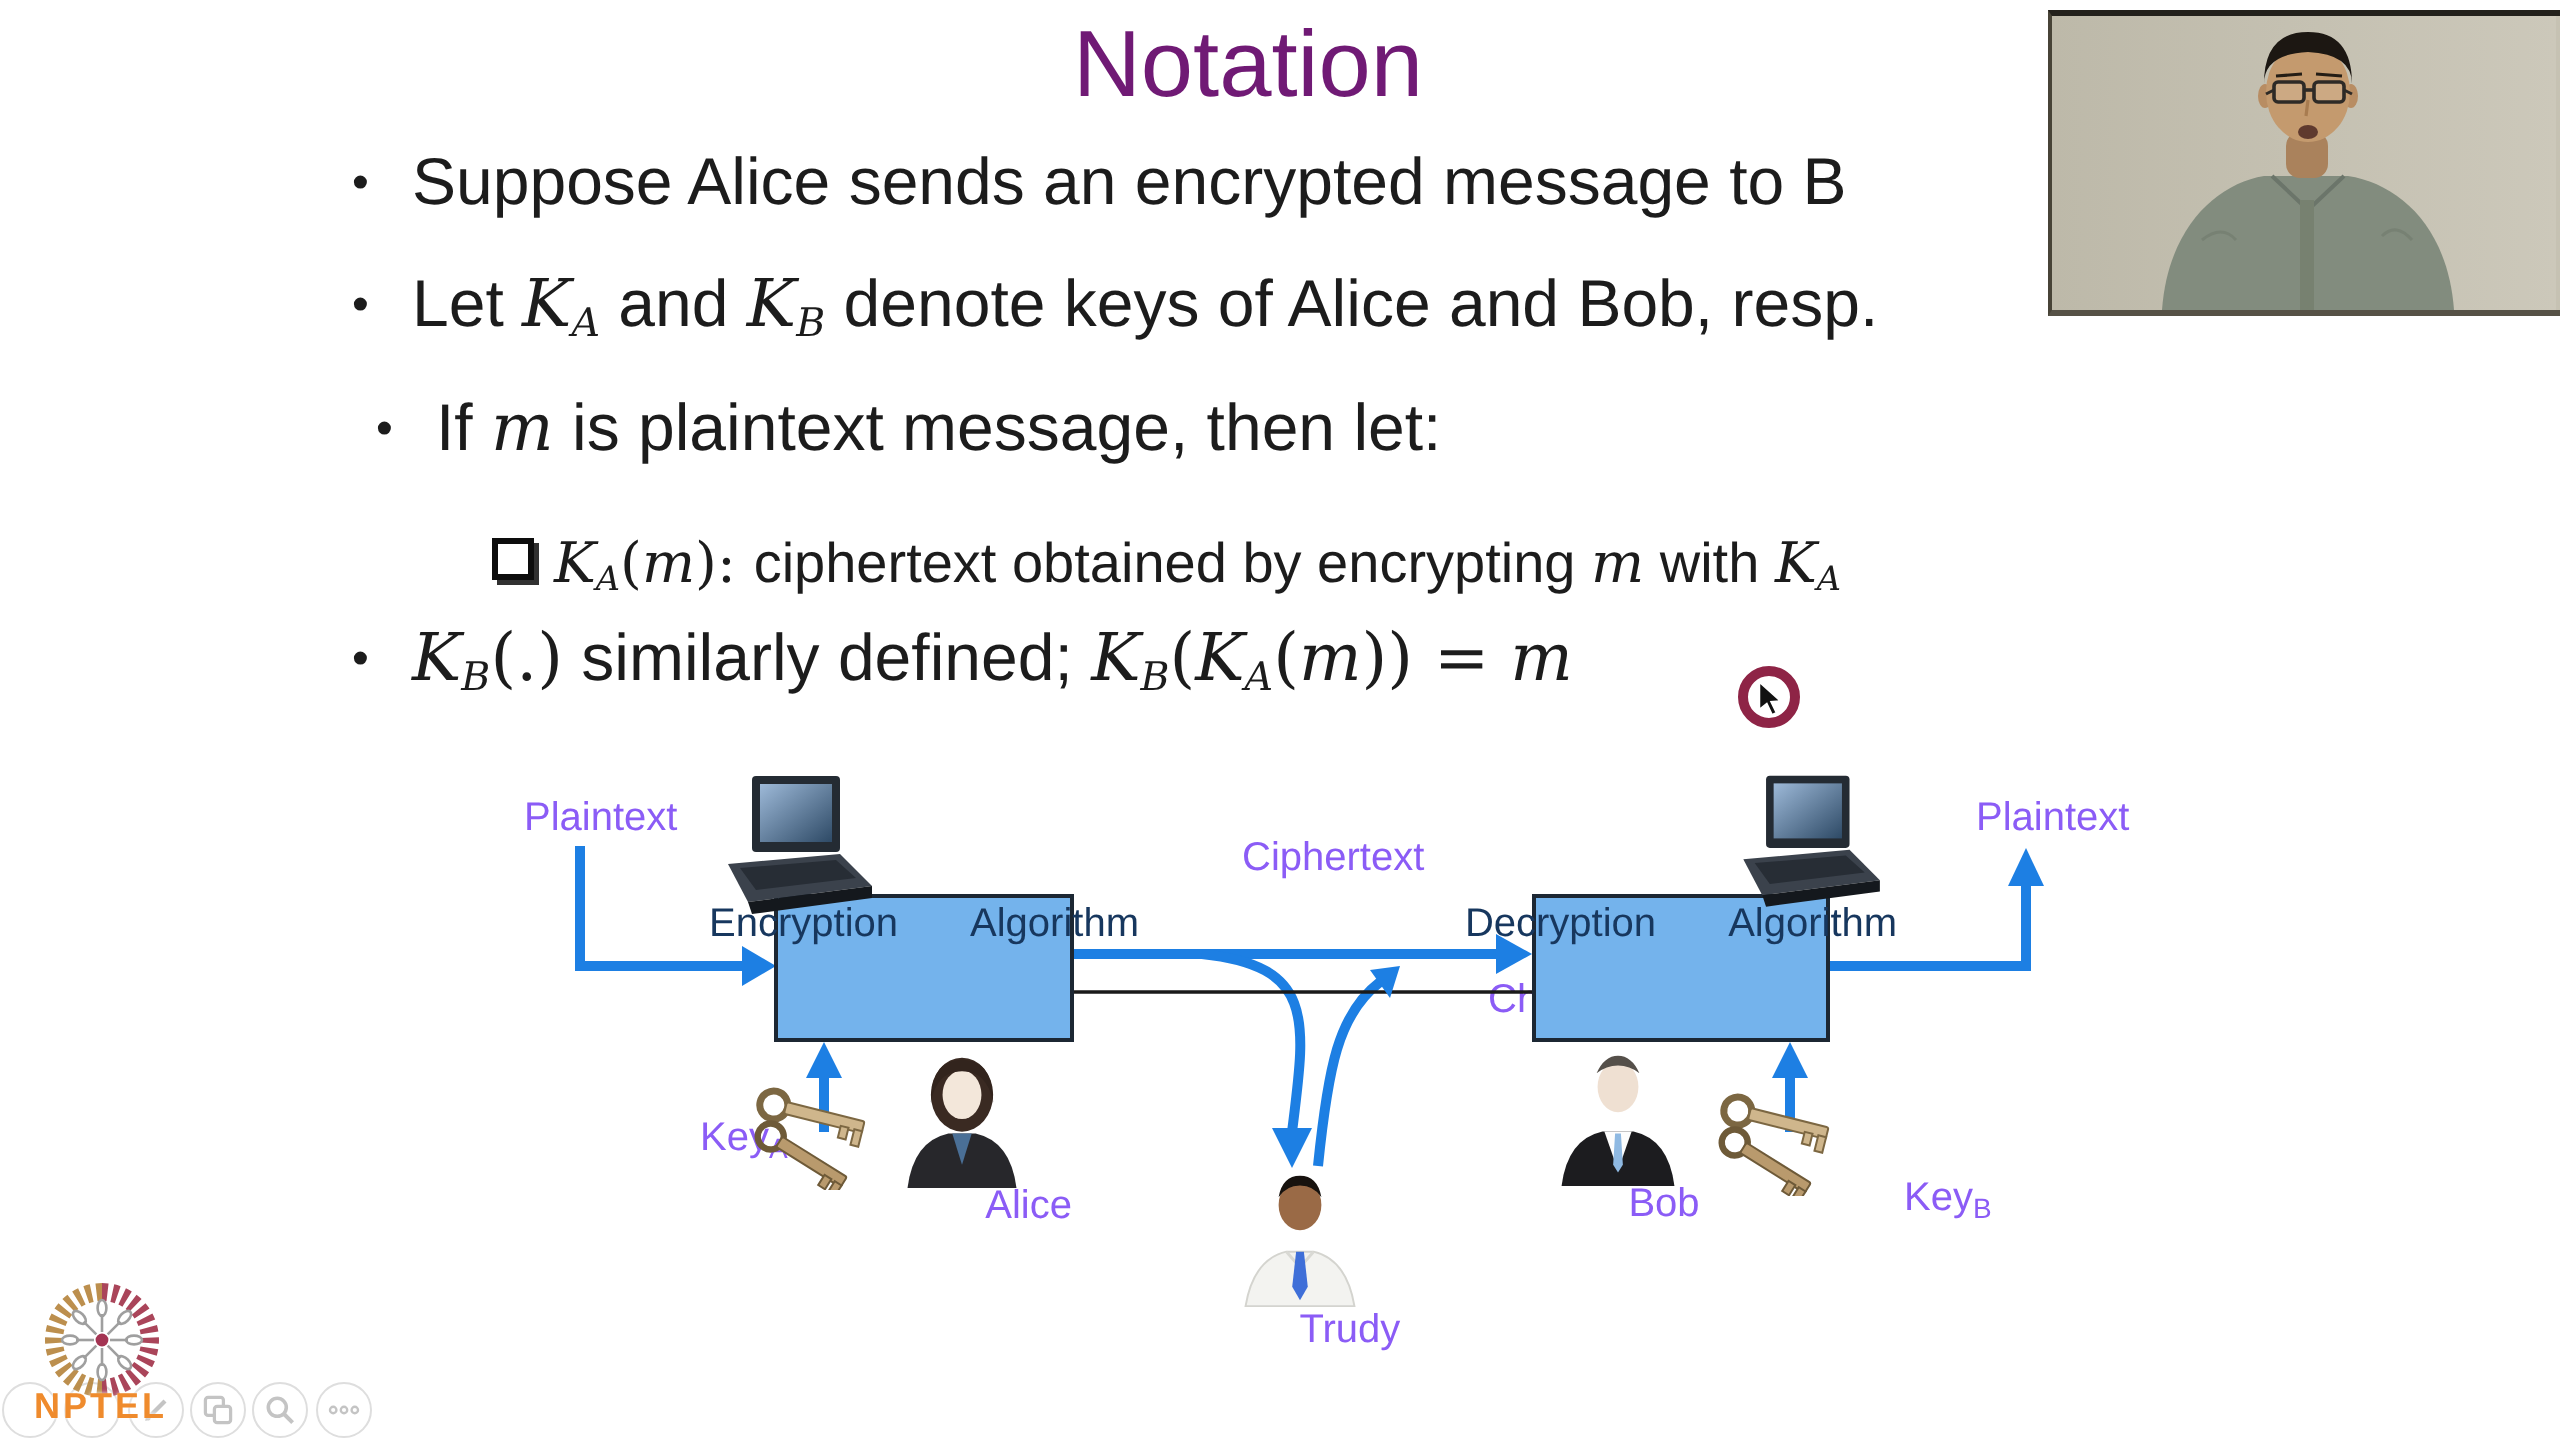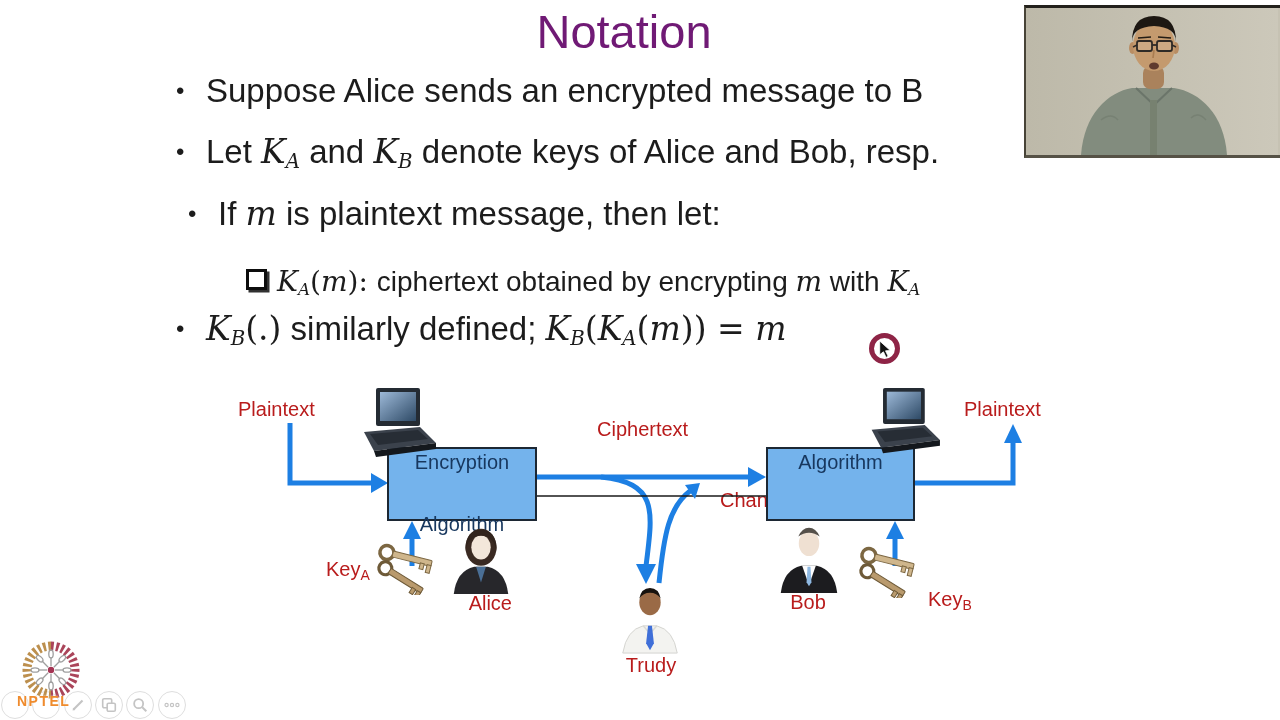--- a/index.html
+++ b/index.html
@@ -10,40 +10,40 @@
   .title{top:4px;left:0;width:1248px;text-align:center;font-size:47px;color:#701a75;}
   .bullet{font-size:33px;color:#1c1c1c;line-height:1.15;white-space:nowrap;}
   .dot{display:inline-block;width:30px;font-size:24px;vertical-align:3px;color:#1c1c1c;}
   .mv{font-family:"DejaVu Serif",serif;font-style:italic;}
   .mt{font-family:"DejaVu Serif",serif;}
   .ms{font-family:"DejaVu Serif",serif;font-style:italic;font-size:0.6em;vertical-align:-0.25em;}
   .sq{display:inline-block;width:15px;height:15px;border:3px solid #0d0d0d;margin-right:10px;
       box-shadow:2.5px 2.5px 0 rgba(13,13,13,0.85);background:#fff;vertical-align:1px;}
   .subline{font-size:28px;}
   
-  .dlabel{font-size:20px;color:#b91c1c;white-space:nowrap;}
+  .dlabel{font-size:20px;color:#8b5cf6;white-space:nowrap;margin-left:24px;}
   .keysub{font-size:14px;vertical-align:-4px;}
   .box{background:var(--box-fill,#74b3ec);border:2px solid var(--box-border,#1c2733);
        color:var(--box-text,#17375e);font-size:20px;text-align:center;
-       display:flex;flex-direction:column;justify-content:flex-start;line-height:1.32;z-index:2;gap:36px;}
+       display:flex;justify-content:center;line-height:1.32;z-index:2;gap:36px;}
   .ctr{text-align:center;}
   svg{display:block;}
   #arrows{left:0;top:0;z-index:1;pointer-events:none;}
   .icon-wrap{z-index:2;}
   
   .cursor-ring{left:869px;top:333px;width:21px;height:21px;border-radius:50%;
       border:5.5px solid var(--cursor-ring,#8e2446);background:rgba(255,255,255,0.55);z-index:6;}
   
   .webcam{left:1024px;top:5px;width:256px;height:153px;z-index:8;
       border-top:3px solid #23211c;border-left:2px solid #474337;border-bottom:3px solid #565246;
       box-sizing:border-box;background:#c6c2b3;}
   
   .tool{width:28px;height:28px;border-radius:50%;border:1.5px solid #dedede;background:rgba(255,255,255,0.92);
       box-sizing:border-box;display:flex;align-items:center;justify-content:center;z-index:9;padding:0;}
-  .brand{left:17px;top:693px;font-size:14px;font-weight:bold;letter-spacing:1.5px;
+  .brand{left:17px;top:693px;font-size:18px;font-weight:bold;letter-spacing:1.5px;
       color:var(--nptel-orange,#ef8b2d);z-index:11;text-shadow:0 0 2px #fff;}
   #logo{left:12px;top:640px;z-index:10;opacity:0.95;}
 </style>
 </head>
 <body>
 
 <div class="abs title">Notation</div>
 
 <div class="abs bullet" style="left:176px;top:72px;">
   <span class="dot">•</span><span>Suppose Alice sends an encrypted message to B</span>
@@ -95,20 +95,21 @@
 <div class="abs dlabel" style="left:928px;top:588px;"><span>Key</span><span class="keysub">B</span></div>
 <div class="abs dlabel ctr" style="left:448px;top:592px;width:64px;text-align:right;">Alice</div>
 <div class="abs dlabel ctr" style="left:776px;top:591px;width:64px;">Bob</div>
 <div class="abs dlabel ctr" style="left:616px;top:654px;width:70px;">Trudy</div>
 
 <div class="abs box" style="left:387px;top:447px;width:146px;height:70px;">
   <span>Encryption</span>
   <span>Algorithm</span>
 </div>
 <div class="abs box" style="left:766px;top:447px;width:145px;height:70px;">
+  <span>Decryption</span>
   <span>Algorithm</span>
 </div>
 
 <svg class="abs icon-wrap" style="left:352px;top:386px;" width="88" height="78" viewBox="0 0 88 78">
   <defs>
       <linearGradient id="scr1" x1="0" y1="0" x2="1" y2="1">
     <stop offset="0" stop-color="#9db9d8"></stop>
         <stop offset="1" stop-color="#2e4a66"></stop>
       </linearGradient>
     </defs>

